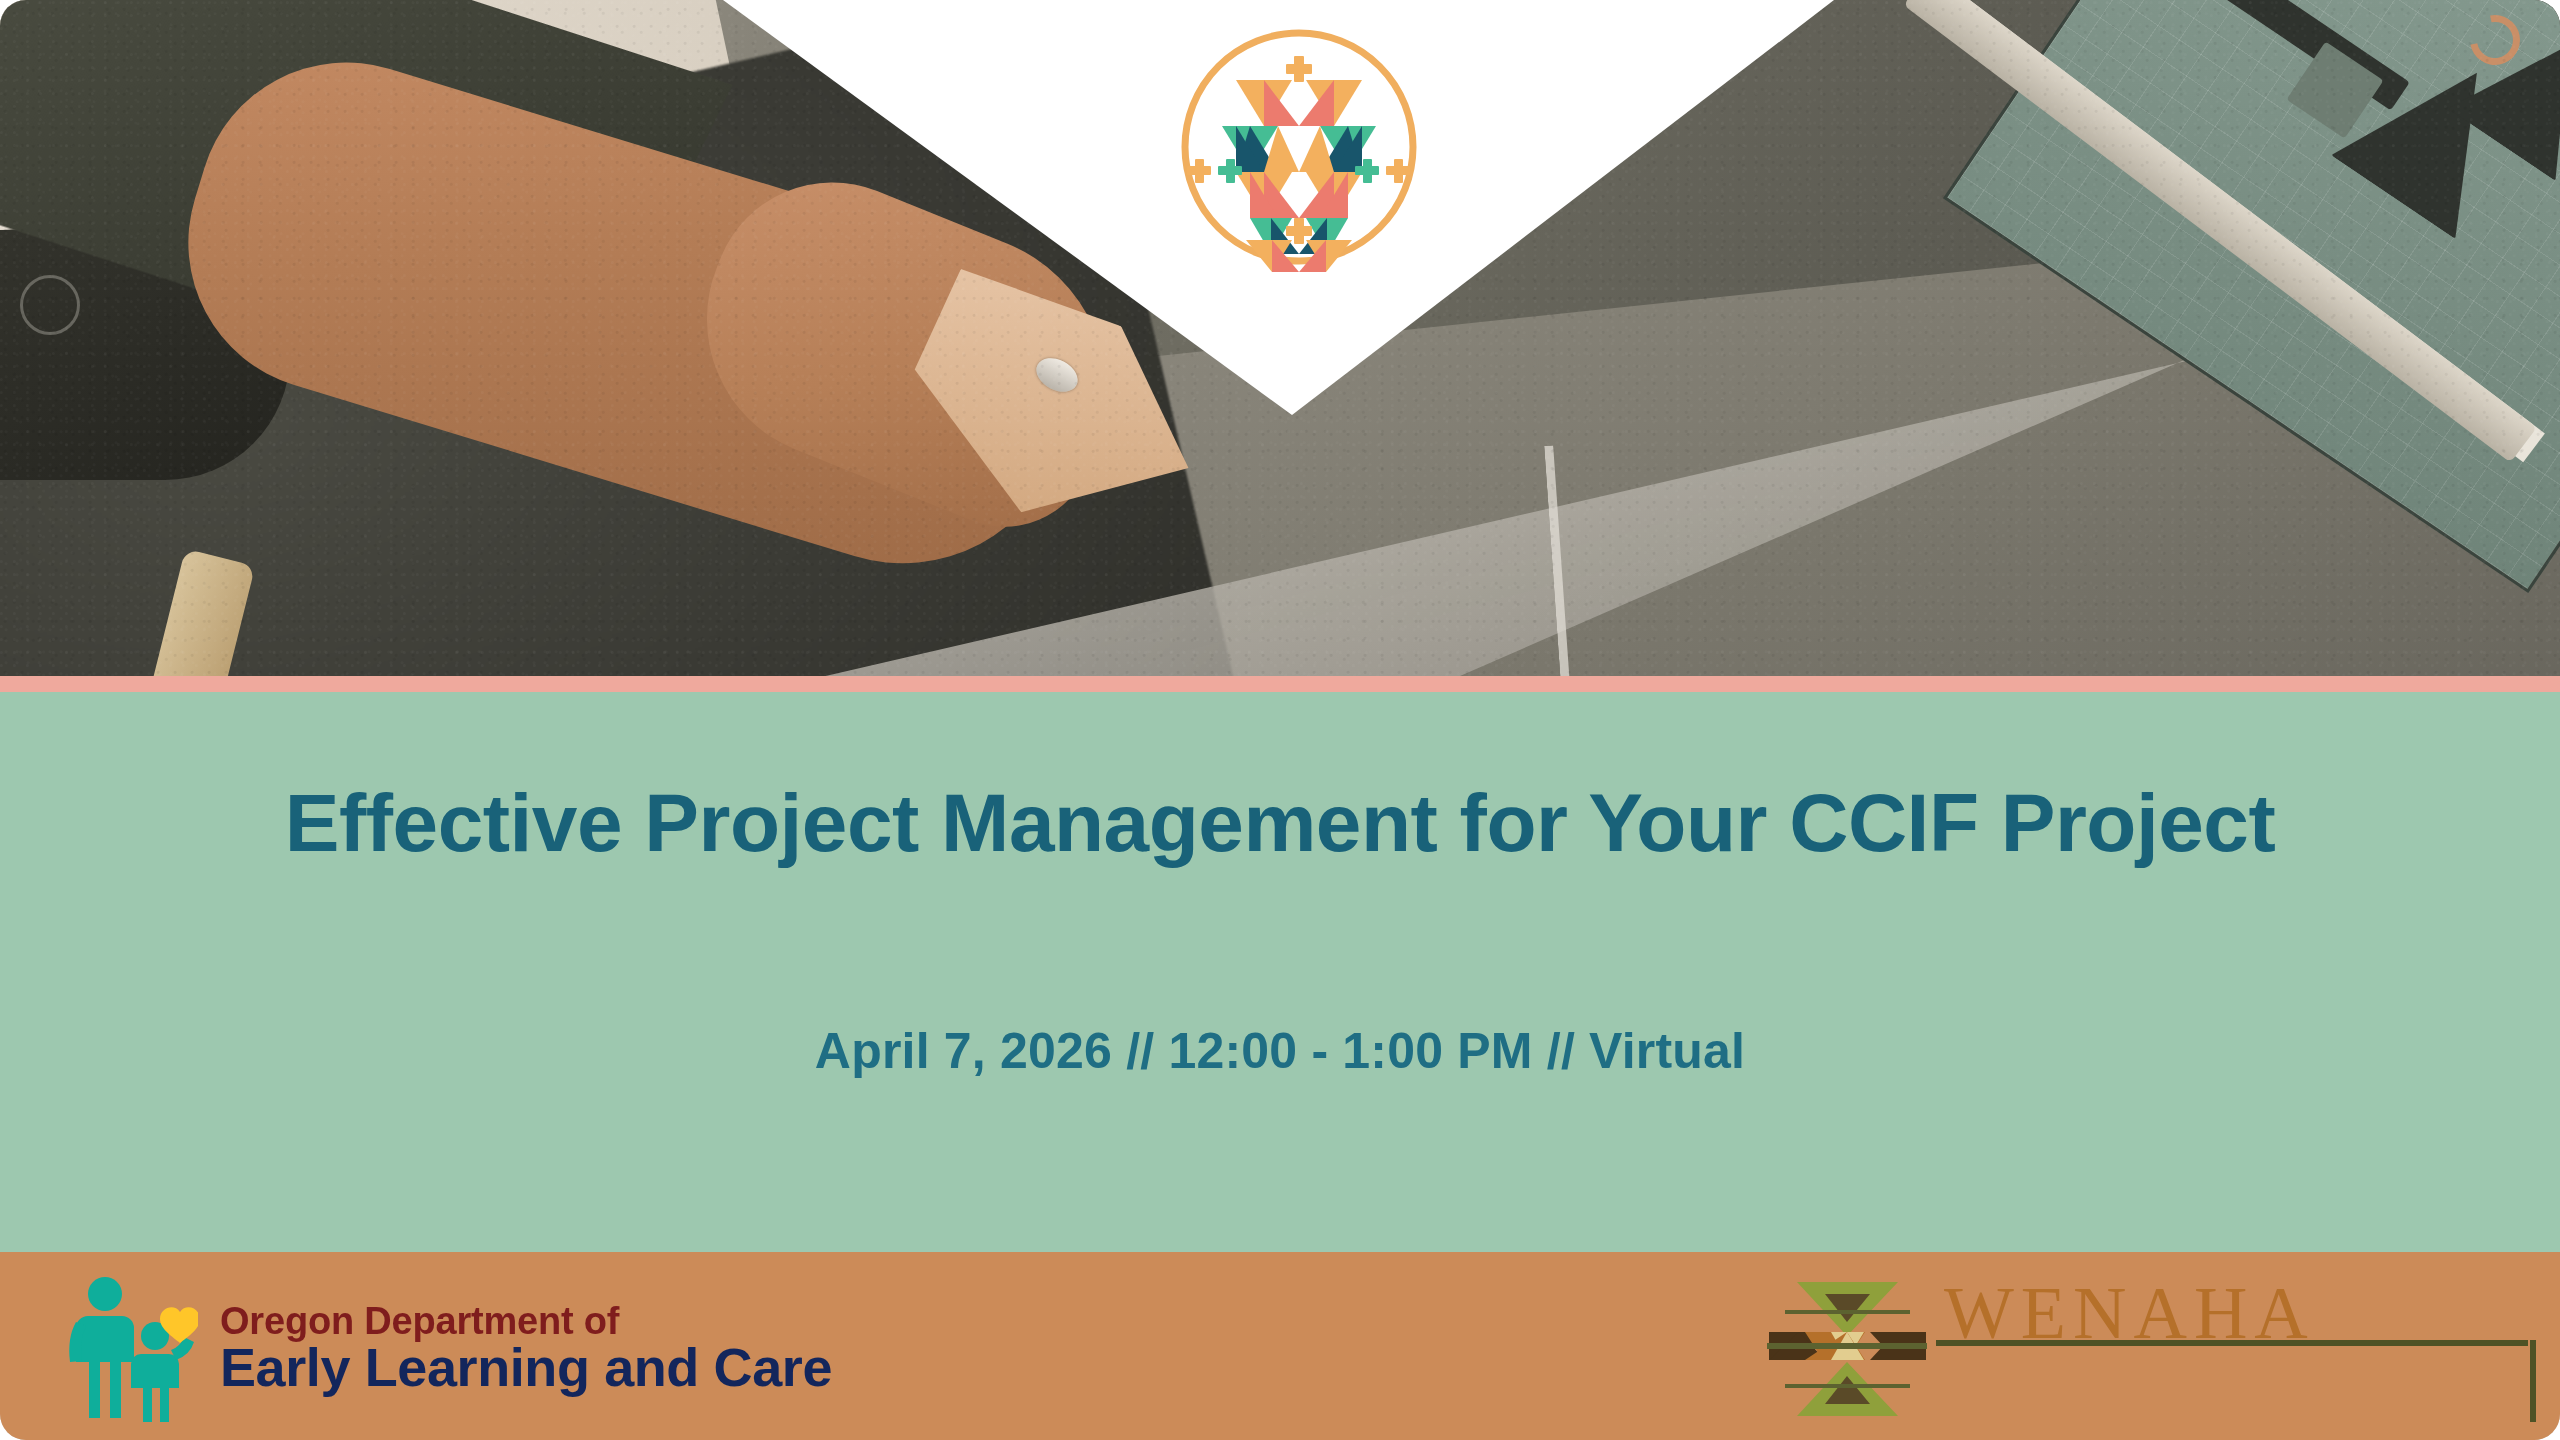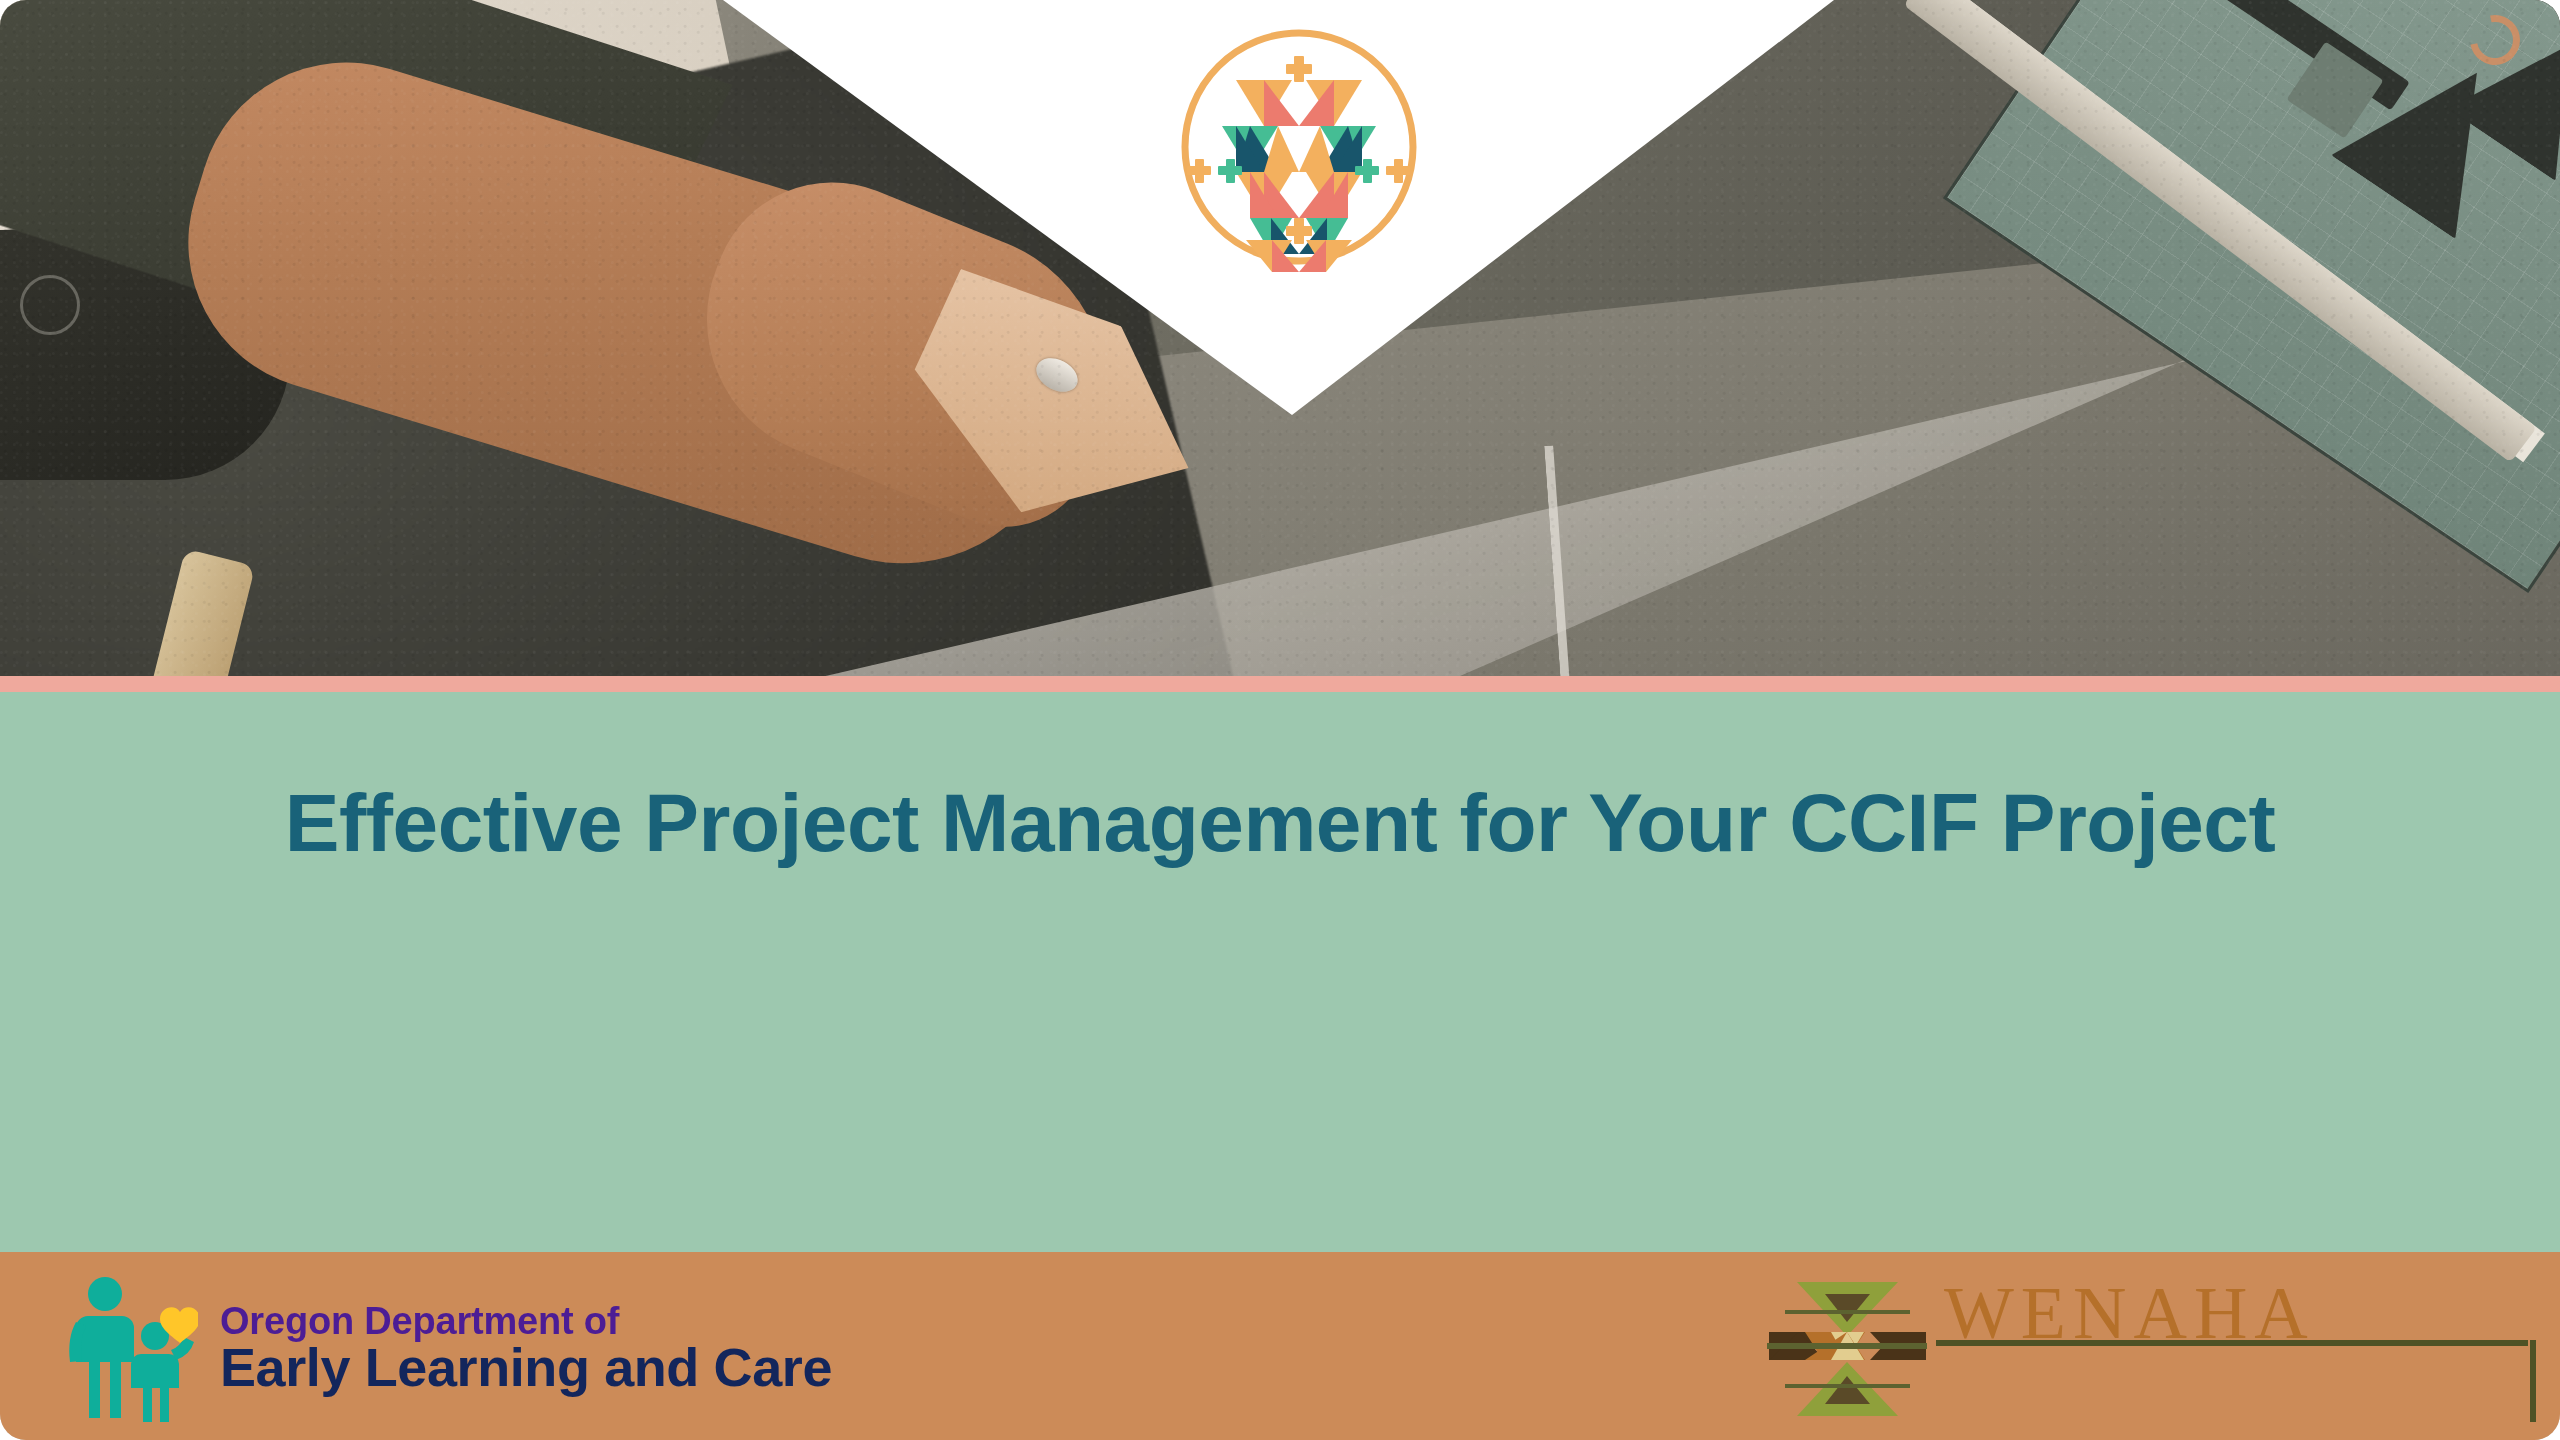--- a/index.html
+++ b/index.html
@@ -285,21 +285,21 @@
   .delc {
     position: absolute;
     left: 58px; top: 22px;
     display: flex;
     align-items: center;
     gap: 22px;
   }
   .delc-mark { width: 140px; height: 148px; display: block; }
   .delc-text { line-height: 1.0; }
   .delc-l1 {
-    color: #4c1d95;
+    color: #7f1d1d;
     font-size: 38px;
     font-weight: bold;
     letter-spacing: -.2px;
   }
   .delc-l2 {
     color: #13265C;
     font-size: 54px;
     font-weight: bold;
     letter-spacing: -.4px;
   }
@@ -432,20 +432,21 @@
         <rect x="189" y="137" width="9" height="24" rx="1"></rect>
         <rect x="181" y="144" width="24" height="9" rx="1"></rect>
       </g>
     </svg>
   </div>
 
   <div class="salmon-bar"></div>
 
   <div class="green-band">
     <div class="headline">Effective Project Management for Your CCIF Project</div>
+    <div class="datetime">April 7, 2026 // 12:00 - 1:00 PM // Virtual</div>
   </div>
 
   <div class="footer-bar">
 
     <div class="delc">
       <span>
         <svg class="delc-mark" viewBox="0 0 140 148" xmlns="http://www.w3.org/2000/svg" aria-hidden="true">
 
           <circle cx="47" cy="20" r="17" fill="#0FAE9B"></circle>
           <path d="M30 42 h34 a12 12 0 0 1 12 12 v34 h-13 v56 h-11 v-56 h-10 v56 h-11 v-56 h-13 v-34 a12 12 0 0 1 12 -12 z" fill="#0FAE9B"></path>

